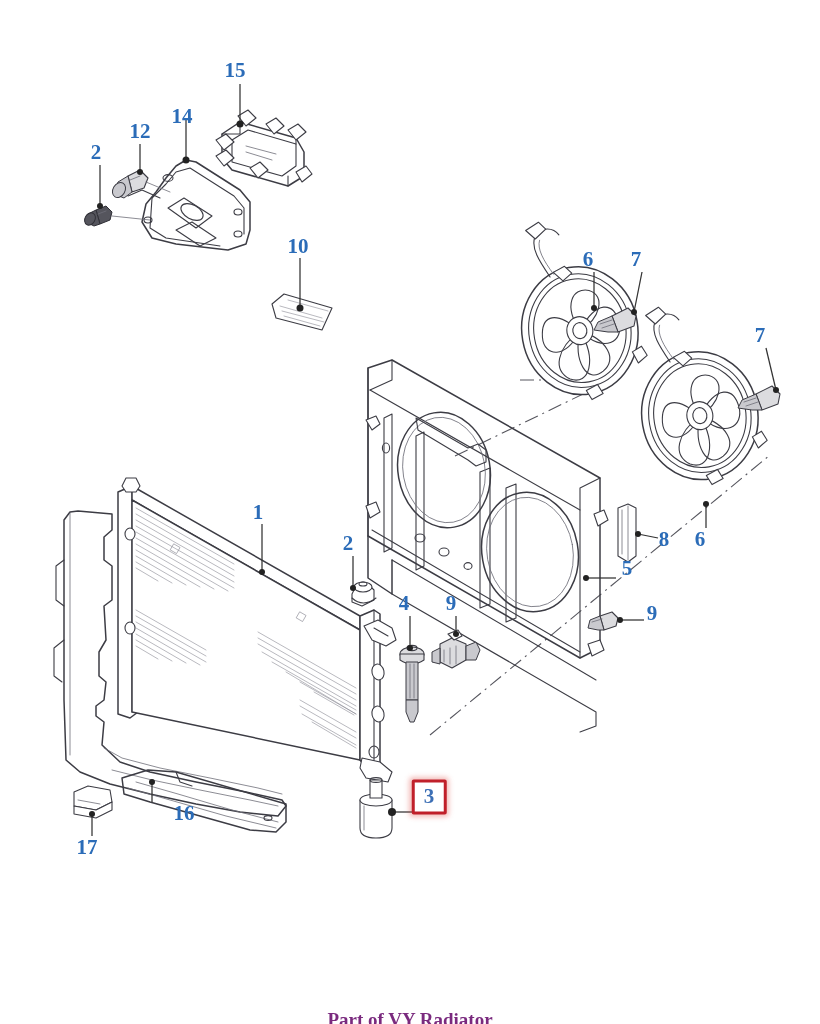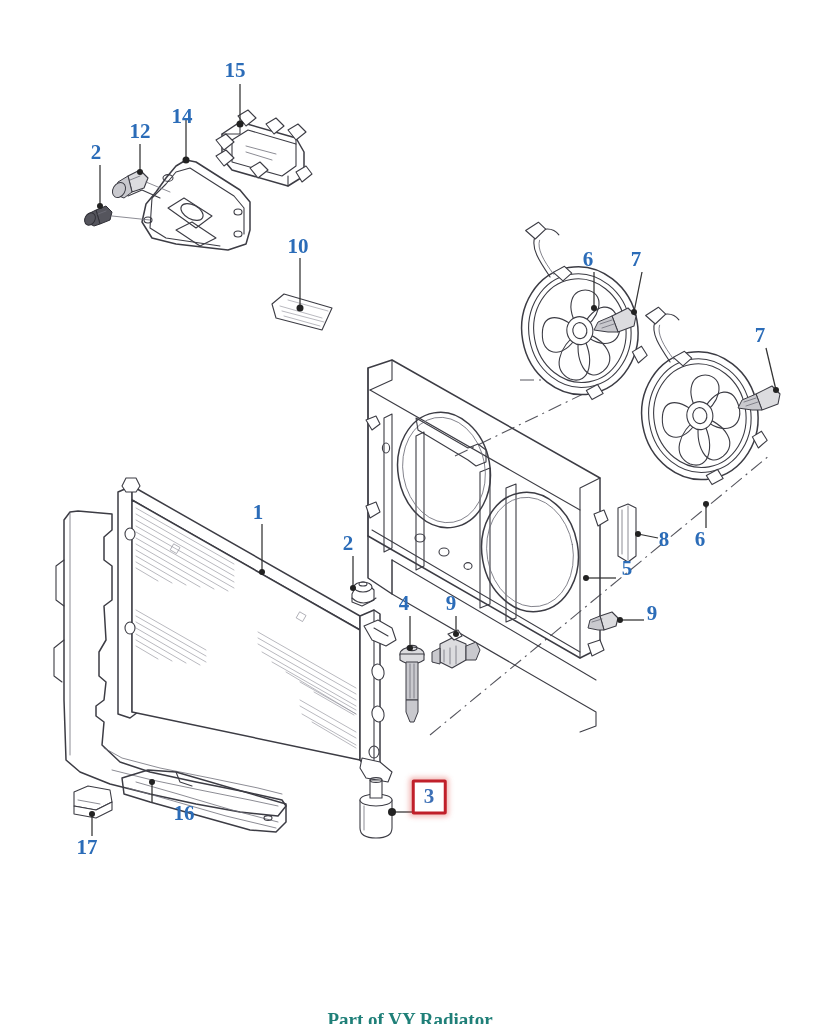--- a/index.html
+++ b/index.html
@@ -48,21 +48,21 @@
   #footer div{white-space:nowrap;}
 
   
   #caption{
     position:absolute;
     left:0;top:1009px;width:820px;
     text-align:center;
     font-family:"Liberation Serif", serif;
     font-weight:700;
     font-size:19px;
-    color:#0f766e;
+    color:#701a75;
     overflow:hidden;
     height:15px;
     user-select:none;
     opacity:.93;
   }
 </style>
 </head>
 <body>
 
 <div id="stage">

